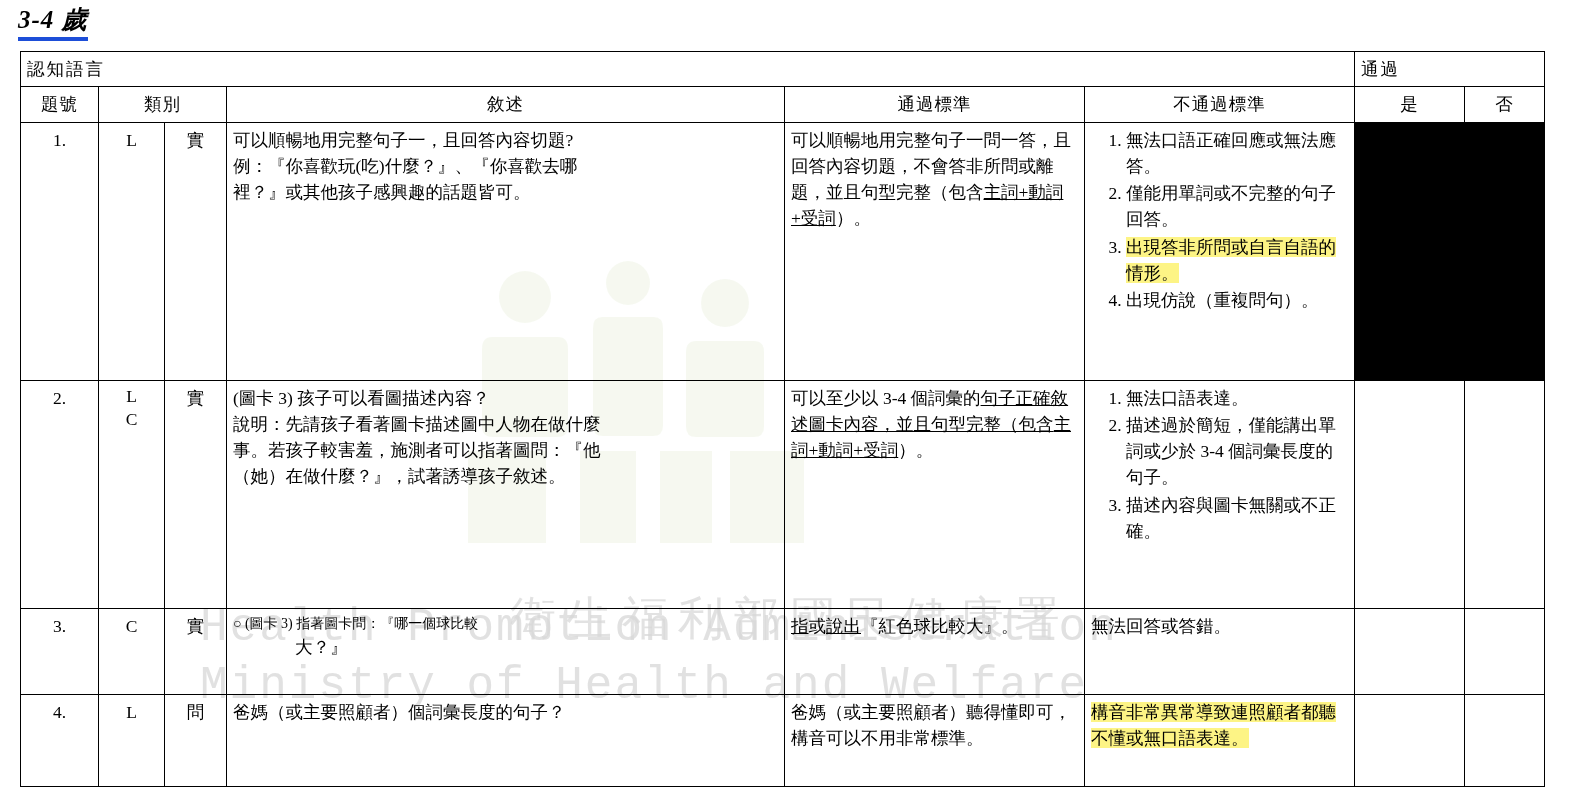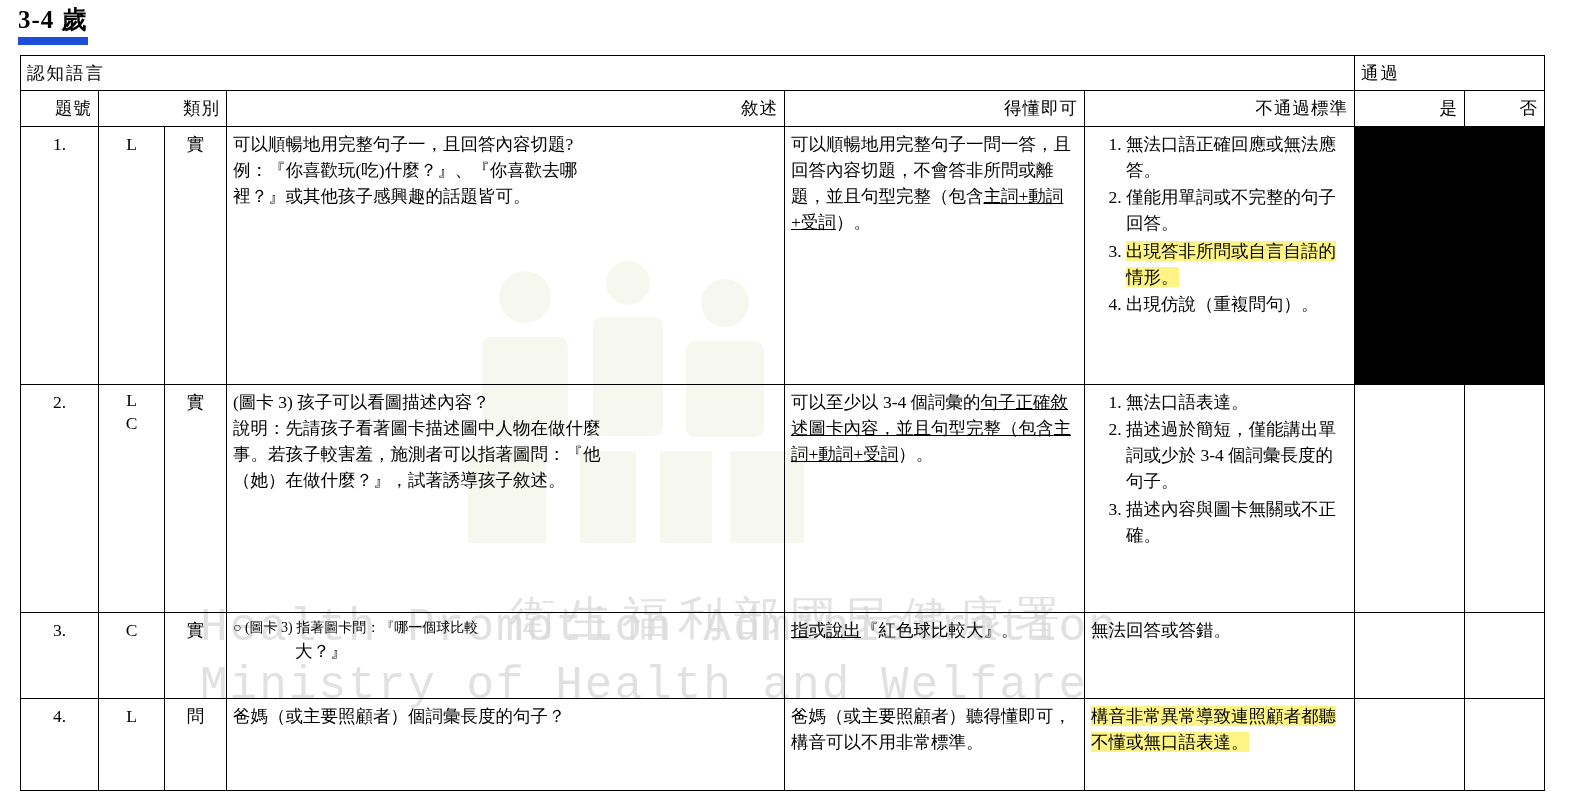--- a/index.html
+++ b/index.html
@@ -62,23 +62,24 @@
   
   .page-heading {
     position: relative;
     z-index: 2;
     font-size: 25px;
     font-weight: bold;
     padding: 3px 0 0 18px;
     letter-spacing: 1px;
   }
   .page-heading span {
-    border-bottom: 8px solid #1d4ed8;
+    border-bottom: 4px solid #1d4ed8;
     padding-bottom: 1px;
     display: inline-block;
+    font-style: italic;
   }
 
   
   .sheet {
     position: relative;
     z-index: 2;
     margin: 10px 20px 0 20px;
   }
   table.grid {
     border-collapse: collapse;
@@ -109,21 +110,21 @@
     padding: 6px 10px;
     letter-spacing: 2px;
   }
   .hdr-pass-group {
     text-align: left;
     font-size: 20px;
     letter-spacing: 2px;
     vertical-align: middle;
   }
   .col-head {
-    text-align: right;
+    text-align: center;
     vertical-align: middle;
     font-size: 19px;
     letter-spacing: 1px;
   }
 
   .blackbox {
     background: #000000;
     padding: 0;
   }
 
@@ -196,21 +197,21 @@
   <tbody>
         <tr>
     <td class="hdr-title" colspan="6">認知語言</td>
     <td class="hdr-pass-group" colspan="2">通過</td>
   </tr>
 
   <tr>
     <td class="col-head">題號</td>
     <td class="col-head" colspan="2">類別</td>
     <td class="col-head">敘述</td>
-    <td class="col-head">得懂即可</td>
+    <td class="col-head">通過標準</td>
     <td class="col-head">不通過標準</td>
     <td class="col-head">是</td>
     <td class="col-head">否</td>
   </tr>
 
   <tr style="height:258px">
     <td class="c-num rowcell-mid">1.</td>
     <td class="c-cat rowcell-mid">L</td>
     <td class="c-type rowcell-mid">實</td>
     <td class="c-desc">

